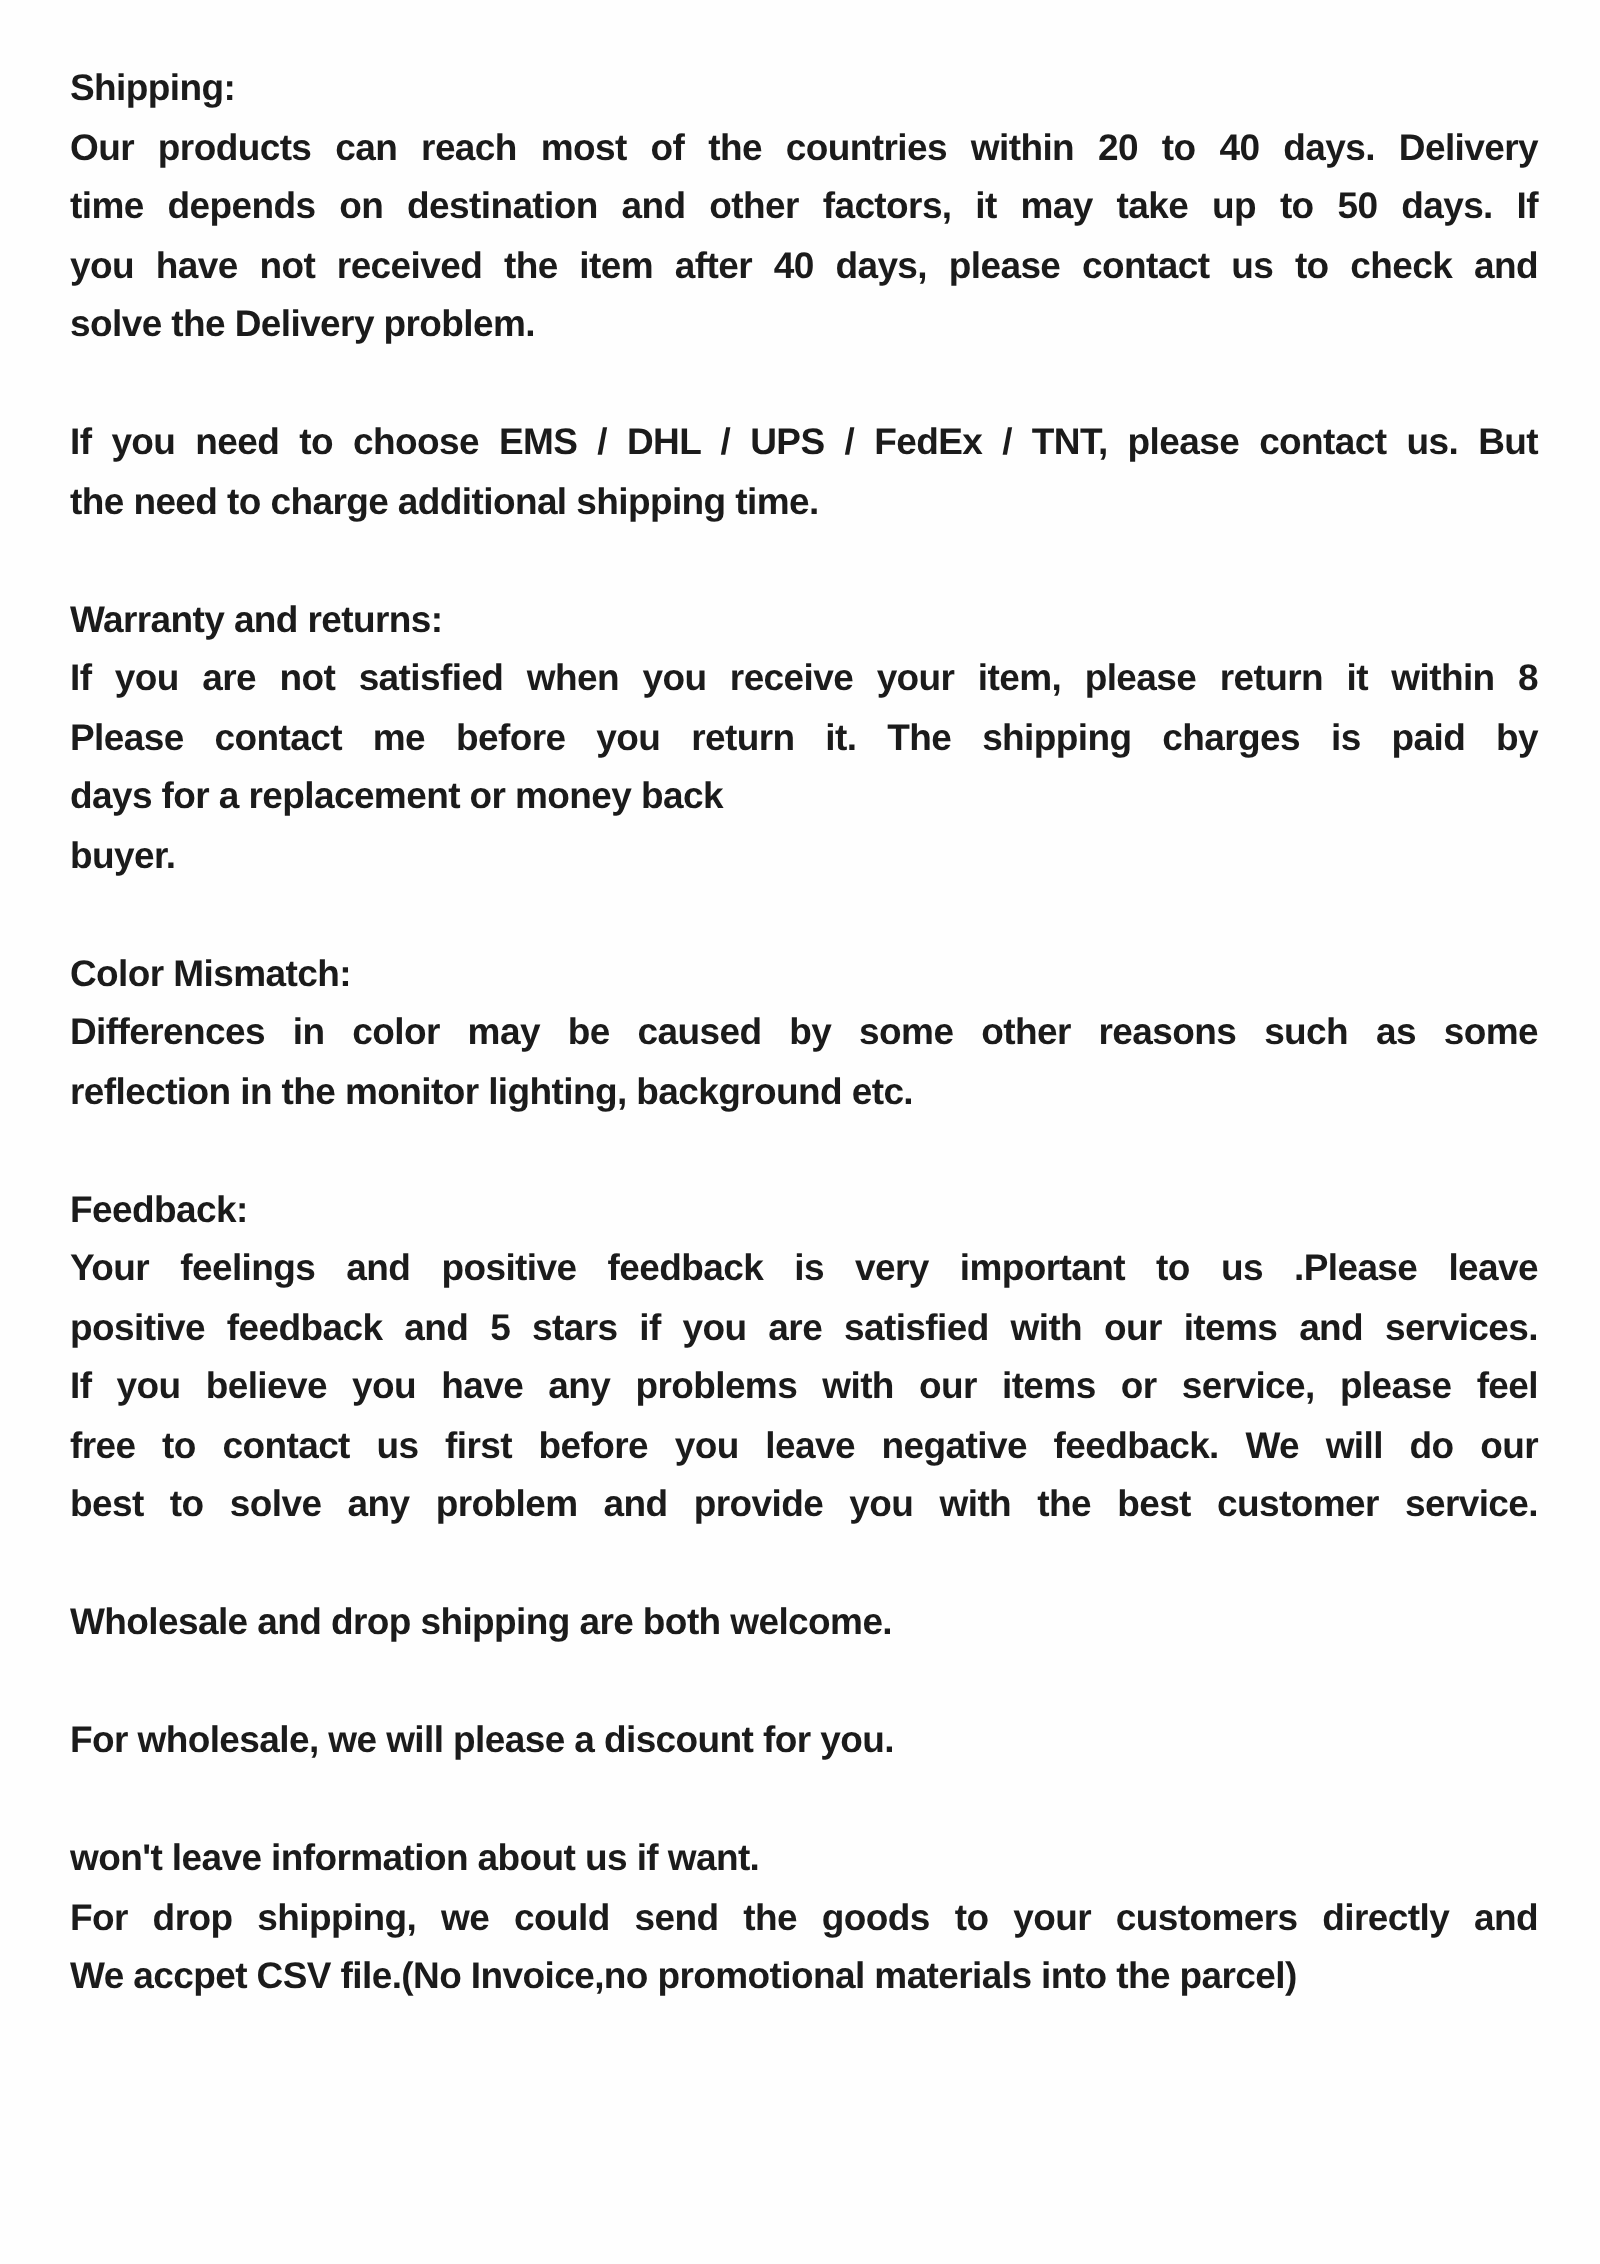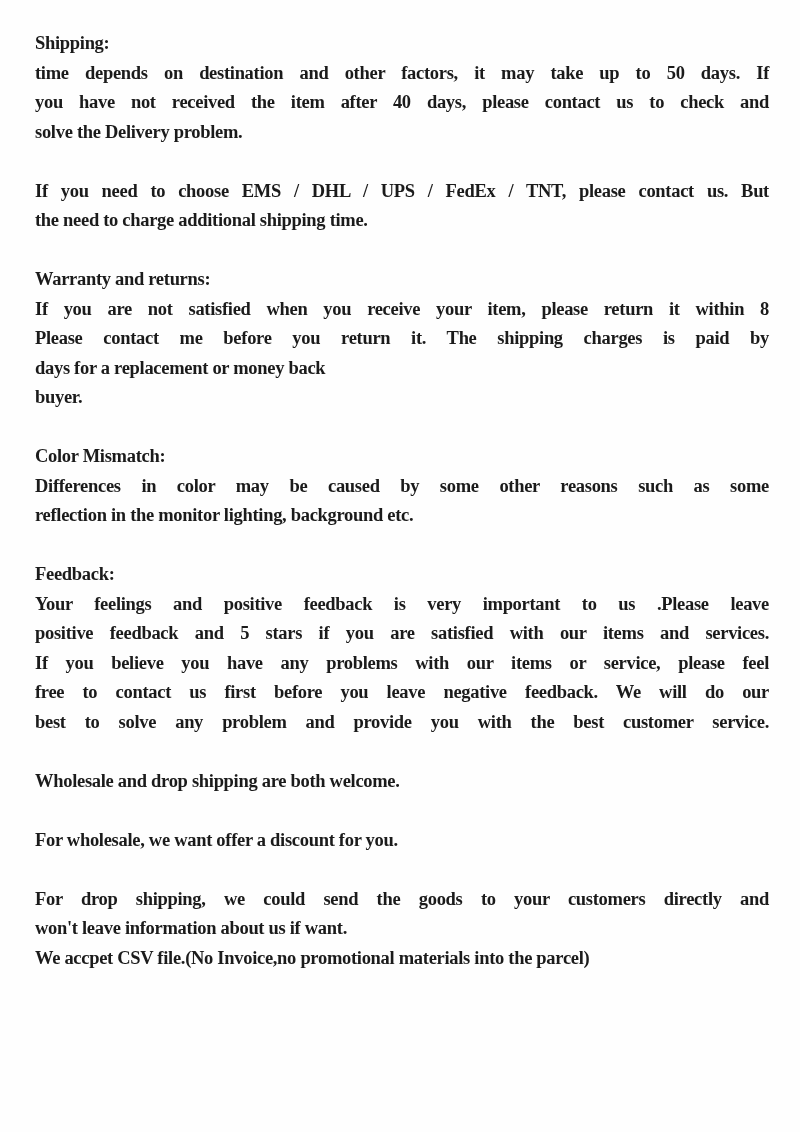--- a/index.html
+++ b/index.html
@@ -7,21 +7,21 @@
     padding: 0;
     background: #ffffff;
   }
   .page {
     position: relative;
     box-sizing: border-box;
     width: 800px;
     height: 1132px;
     background: #fefefe;
     padding: 29px 31px 0 35px;
-    font-family: Liberation Serif, serif;
+    font-family: Liberation Sans, sans-serif;
     font-weight: 700;
     font-size: 18.5px;
     line-height: 29.5px;
     letter-spacing: -0.3px;
     color: #1b1b1b;
     overflow: hidden;
   }
   .block + .block {
     margin-top: 29.5px;
   }
@@ -34,20 +34,21 @@
     text-align-last: justify;
   }
 </style>
 </head>
 <body>
 
 <div class="page" style="background: rgb(254, 254, 254); color: rgb(27, 27, 27);">
   <div id="doc-blocks">
       <div class="block">
         <div class="line">Shipping:</div>
+        <div class="line j">Our products can reach most of the countries within 20 to 40 days. Delivery</div>
         <div class="line j">time depends on destination and other factors, it may take up to 50 days. If</div>
         <div class="line j">you have not received the item after 40 days, please contact us to check and</div>
         <div class="line">solve the Delivery problem.</div>
       </div>
       <div class="block">
         <div class="line j">If you need to choose EMS / DHL / UPS / FedEx / TNT, please contact us. But</div>
         <div class="line">the need to charge additional shipping time.</div>
       </div>
       <div class="block">
         <div class="line">Warranty and returns:</div>
@@ -66,21 +67,21 @@
         <div class="line j">Your feelings and positive feedback is very important to us .Please leave</div>
         <div class="line j">positive feedback and 5 stars if you are satisfied with our items and services.</div>
         <div class="line j">If you believe you have any problems with our items or service, please feel</div>
         <div class="line j">free to contact us first before you leave negative feedback. We will do our</div>
         <div class="line j">best to solve any problem and provide you with the best customer service.</div>
       </div>
       <div class="block">
         <div class="line">Wholesale and drop shipping are both welcome.</div>
       </div>
       <div class="block">
-        <div class="line">For wholesale, we want offer a discount for you.</div>
+        <div class="line">For wholesale, we will please a discount for you.</div>
       </div>
       <div class="block">
+        <div class="line">won't leave information about us if want.</div>
         <div class="line j">For drop shipping, we could send the goods to your customers directly and</div>
-        <div class="line">won't leave information about us if want.</div>
         <div class="line">We accpet CSV file.(No Invoice,no promotional materials into the parcel)</div>
       </div>
     </div>
 </div>
 
 </body></html>

